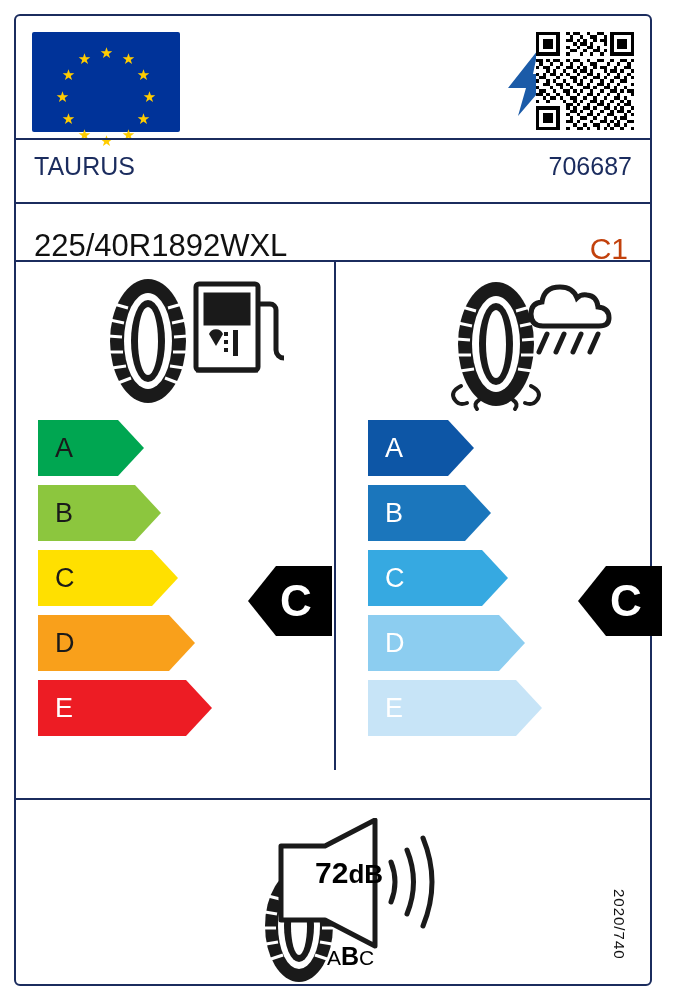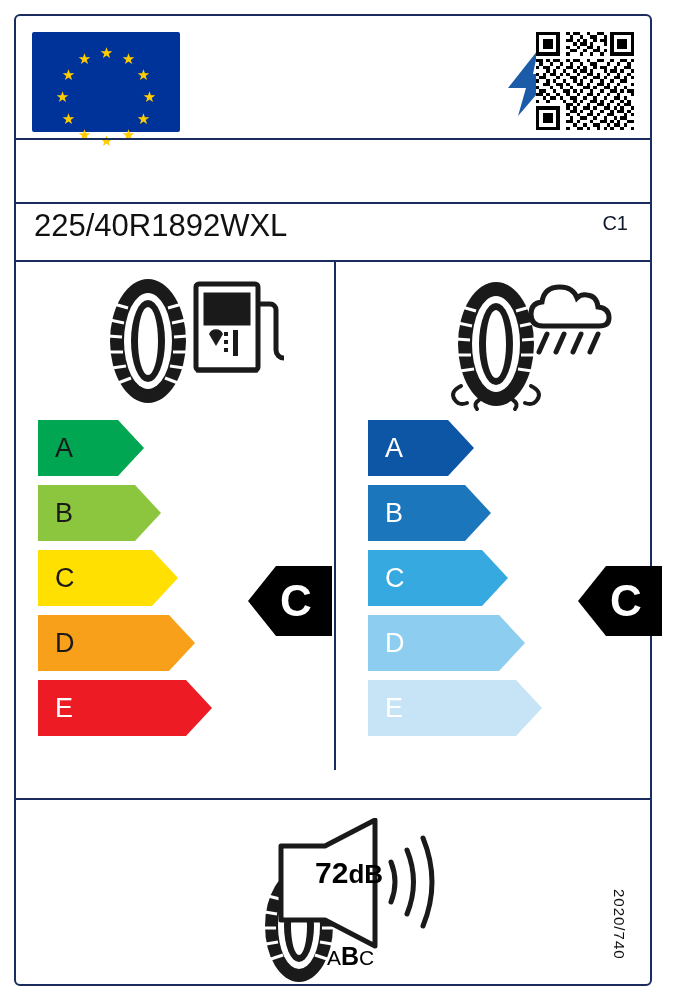--- a/index.html
+++ b/index.html
@@ -103,35 +103,35 @@
     color: #1b2c5e;
   }
   .brand-code {
     position: absolute;
     right: 18px; top: 12px;
     font-size: 25px;
     color: #1b2c5e;
   }
   .size-row {
     position: absolute;
-    left: 0; top: 184px;
+    left: 0; top: 204px;
     width: 100%;
     height: 56px;
   }
   .tire-size {
     position: absolute;
     left: 18px; top: 8px;
     font-size: 31px;
     color: #111;
   }
   .tire-class {
     position: absolute;
     right: 22px; top: 12px;
-    font-size: 20px;
-    color: #0f172a;
+    font-size: 30px;
+    color: #c2410c;
   }
 
   
   .vline {
     position: absolute;
     left: 318px;
     top: 246px;
     height: 508px;
     border-left: 2px solid #1b2c5e;
   }
@@ -505,20 +505,24 @@
         <rect x="20" y="28" width="1" height="1"></rect>
           <rect x="22" y="28" width="1" height="1"></rect>
           <rect x="25" y="28" width="1" height="1"></rect>
           <rect x="28" y="28" width="1" height="1"></rect>
       </g>
     </svg>
   </div>
 
   <div class="hline line-brand"></div>
 
+  <div class="brand-row">
+    <div class="brand-name">TAURUS</div>
+    <div class="brand-code">706687</div>
+  </div>
 
   <div class="hline line-size"></div>
 
   <div class="size-row">
     <div class="tire-size">225/40R1892WXL</div>
     <div class="tire-class">C1</div>
   </div>
 
   <div class="hline line-main"></div>
   <div class="vline"></div>

